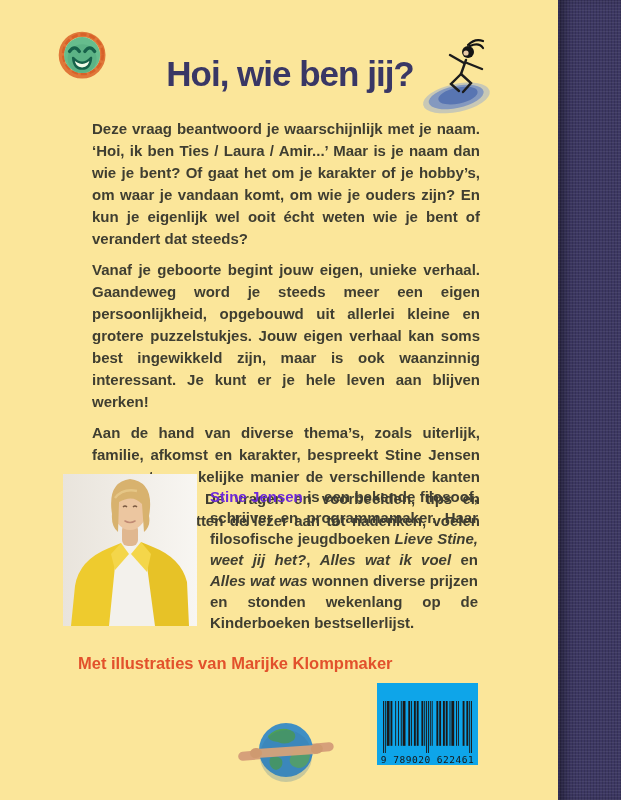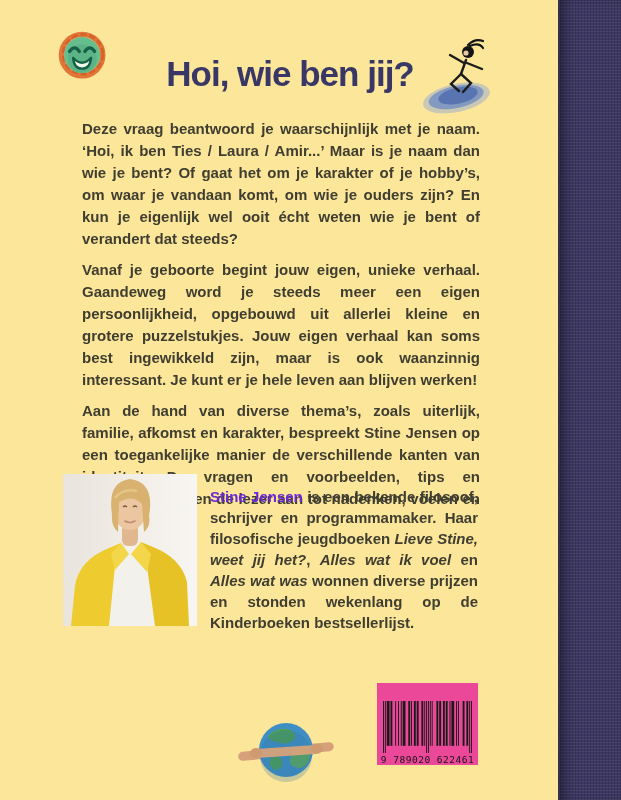--- a/index.html
+++ b/index.html
@@ -6,34 +6,34 @@
   .page{position:relative;width:621px;height:800px;overflow:hidden;
         font-family:"Liberation Sans",sans-serif;background:#fbe69a;}
   
   .cover{position:absolute;left:0;top:0;width:558px;height:800px;background:#fbe69a;}
   .title{position:absolute;left:0;top:54px;width:540px;margin:0;text-align:center;
          font-size:35px;font-weight:bold;letter-spacing:-1px;color:#393765;padding-left:20px;}
   .icon-smiley{position:absolute;left:56px;top:29px;}
   .icon-surfer{position:absolute;left:416px;top:34px;}
   .body-text{position:absolute;left:78px;top:118px;width:402px;
              font-size:15px;line-height:22px;font-weight:600;color:#3f3e31;}
-  .body-text p{margin:0 0 9px 4px;text-align:justify;}
+  .body-text p{margin:0 0 9px 14px;text-align:justify;}
   
   .bio{position:absolute;left:63px;top:474px;width:415px;color:#3f3e31;
        font-size:15px;line-height:21px;font-weight:600;}
   .photo{float:left;margin:0 13px 0 0;display:block;}
   .bio-text{padding-top:12px;text-align:justify;}
   .seg-author{color:#6d28d9;font-weight:700;}
   .seg-italic{font-style:italic;}
   
   .illustrator{position:absolute;left:78px;top:654px;font-size:16.5px;font-weight:700;color:#e2512c;}
   .publisher{position:absolute;left:76px;top:736px;font-size:31px;font-weight:800;
              letter-spacing:-0.5px;color:#d9462b;}
   .icon-earth{position:absolute;left:236px;top:710px;}
-  .barcode-box{position:absolute;left:377px;top:683px;width:101px;height:82px;background:#ec4899;
+  .barcode-box{position:absolute;left:377px;top:683px;width:101px;height:82px;background:#0ea5e9;
                display:flex;flex-direction:column;align-items:center;justify-content:flex-start;
                padding-top:18px;box-sizing:border-box;}
   .barcode-number{font-family:"DejaVu Sans Mono",monospace;font-size:9.5px;color:#151515;
                   letter-spacing:0.5px;margin-top:1px;white-space:nowrap;}
   
   .spine{position:absolute;left:558px;top:0;width:63px;height:800px;background:#3d3863;
          background-image:
            repeating-linear-gradient(0deg, rgba(255,255,255,.06) 0 1px, rgba(0,0,0,0) 1px 3px),
            repeating-linear-gradient(90deg, rgba(0,0,0,.14) 0 1px, rgba(0,0,0,0) 1px 3px);
          border-left:2px solid #26224386;
@@ -102,20 +102,21 @@
         <ellipse cx="67" cy="35" rx="17" ry="21" fill="#ecc6a0"></ellipse>
         <path d="M60 33 q2 -2 4 0 M70 33 q2 -2 4 0" stroke="#7a5a43" stroke-width="1.4" fill="none"></path>
         <path d="M62 47 q5 3 10 0" stroke="#c08a74" stroke-width="1.6" fill="none" stroke-linecap="round"></path>
 
         <path d="M49 40 Q44 8 67 5 Q92 8 86 42 Q88 52 81 58 L79 30 Q70 20 56 28 L55 58 Q48 52 49 40 Z" fill="#d8b26e"></path>
         <path d="M52 24 Q60 14 74 17" stroke="#e8ca8c" stroke-width="2.4" fill="none" opacity="0.8"></path>
       </svg>
       <div class="bio-text"><span class="seg-author">Stine Jensen</span><span class="seg-normal"> is een bekende filosoof, schrijver en programmamaker. Haar filosofische jeugdboeken </span><span class="seg-italic">Lieve Stine, weet jij het?</span><span class="seg-normal">, </span><span class="seg-italic">Alles wat ik voel</span><span class="seg-normal"> en </span><span class="seg-italic">Alles wat was</span><span class="seg-normal"> wonnen diverse prijzen en stonden wekenlang op de Kinderboeken bestsellerlijst.</span></div>
     </div>
 
+    <div class="illustrator">Met illustraties van Marijke Klompmaker</div>
 
 
     <svg class="icon-earth" width="100" height="80" viewBox="0 0 100 80">
       <g transform="rotate(-5 50 42)">
         <rect x="2" y="38" width="34" height="9" rx="4.5" fill="#d6a07a"></rect>
         <rect x="64" y="36" width="34" height="9" rx="4.5" fill="#d6a07a"></rect>
       </g>
       <circle cx="50" cy="40" r="27" fill="#3f8fc4"></circle>
       <path d="M32 26 q10 -10 22 -6 q8 3 4 10 q-8 6 -16 2 q-10 -1 -10 -6 z" fill="#4da157"></path>
       <path d="M58 40 q14 -4 16 6 q-2 12 -12 12 q-10 -2 -8 -10 z" fill="#5dab5f"></path>

